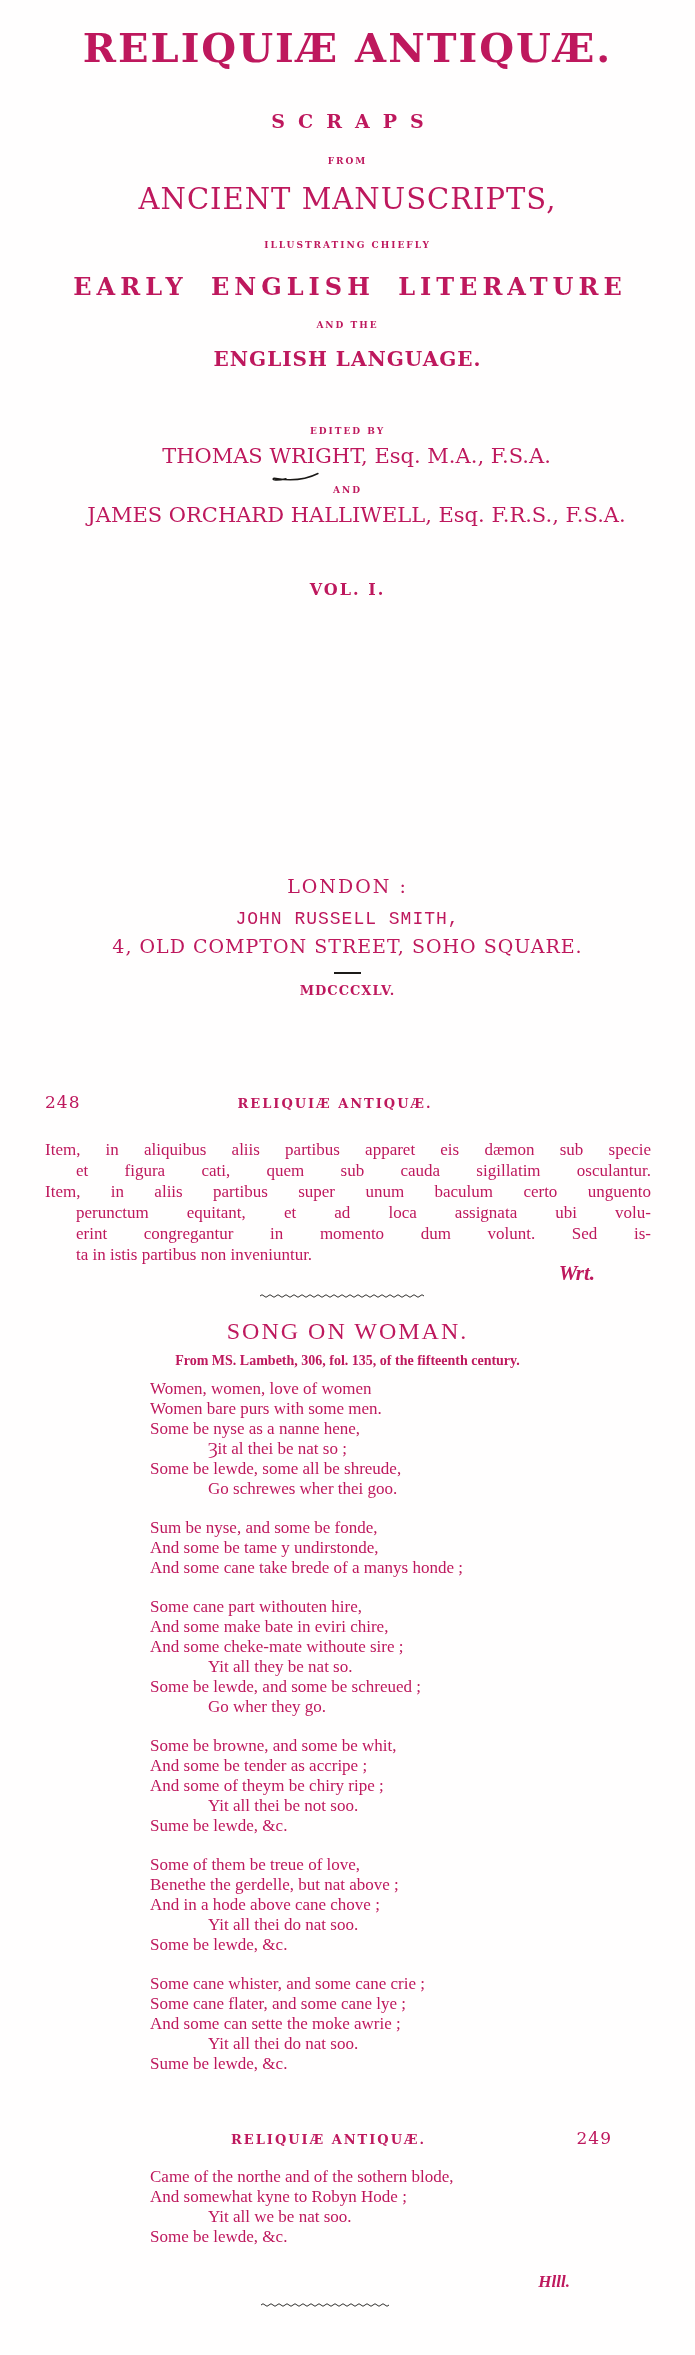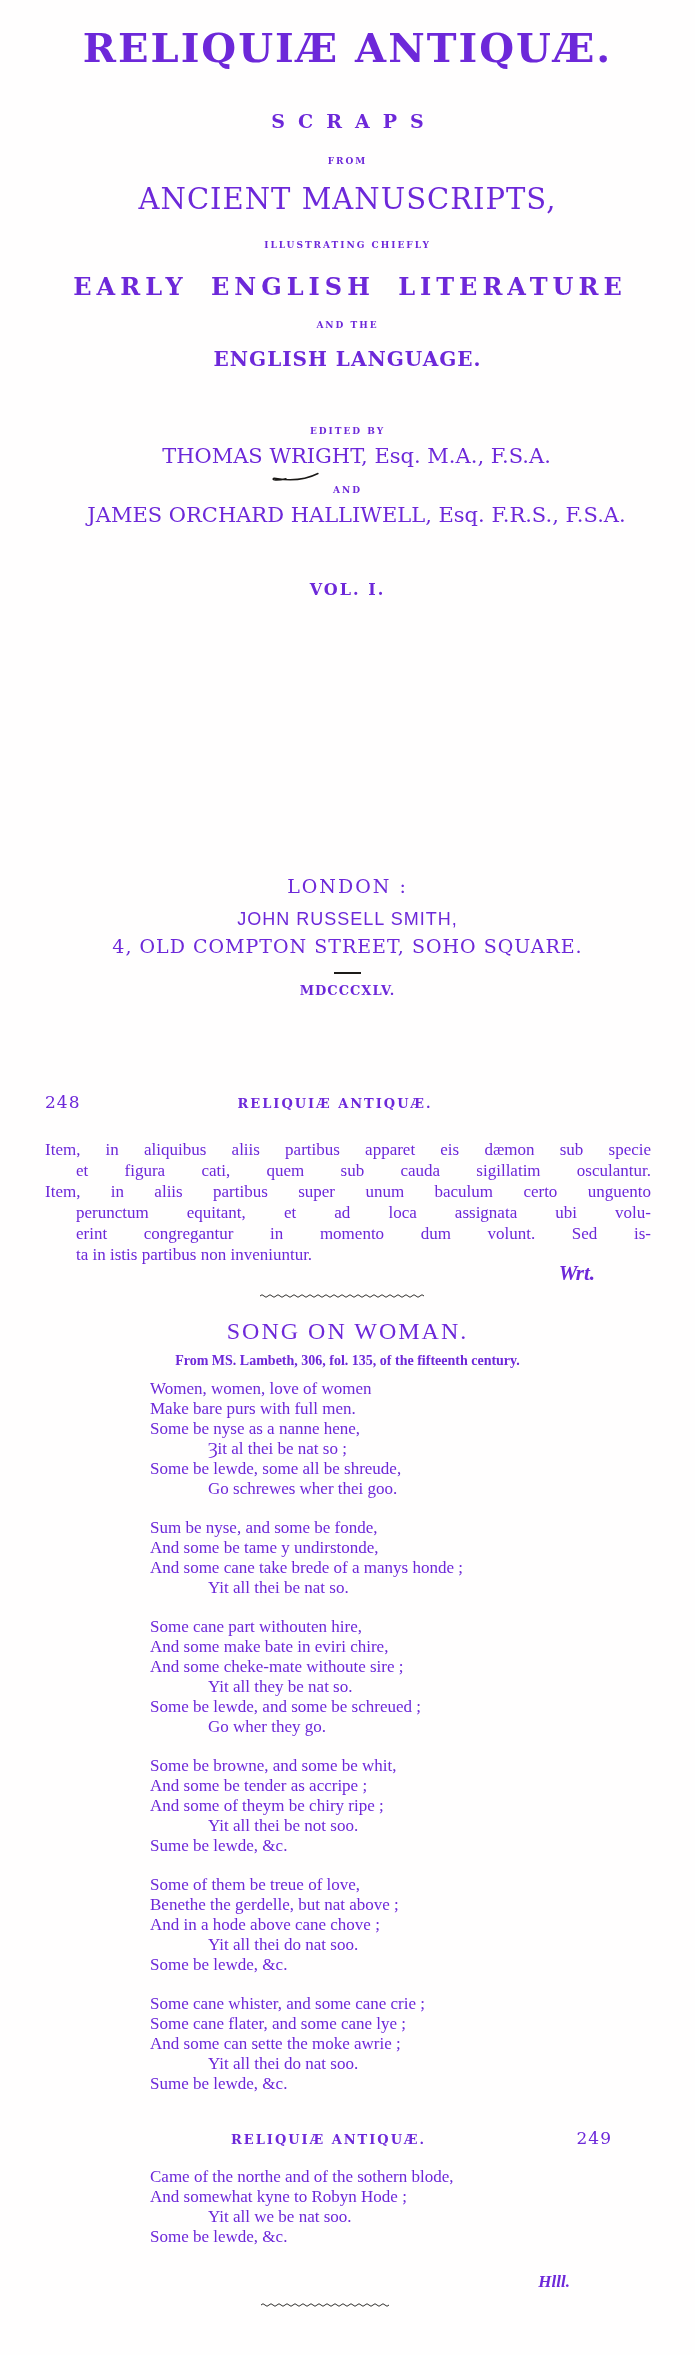--- a/index.html
+++ b/index.html
@@ -1,21 +1,21 @@
 <!DOCTYPE html>
 <html><head>
 <meta charset="utf-8">
 <style>
   html, body { margin: 0; padding: 0; background: #ffffff; }
   .page {
     position: relative;
     width: 695px;
     height: 2355px;
     background: #fffefe;
-    color: #6d28d9;
+    color: #be185d;
     font-family: "Liberation Serif", "DejaVu Serif", serif;
     overflow: hidden;
   }
   .abs { position: absolute; left: 0; width: 695px; text-align: center; }
 
   
   .t-main    { top: 24px;  font-family: "DejaVu Serif", serif; font-weight: 700; font-size: 40px; letter-spacing: 2px; }
   .t-scraps  { top: 110px; font-family: "DejaVu Serif", serif; font-weight: 700; font-size: 19px; letter-spacing: 13px; text-indent: 13px; }
   .t-tiny    { font-family: "DejaVu Serif", serif; font-weight: 700; font-size: 9px; letter-spacing: 2px; }
   #from-label   { top: 156px; }
@@ -25,21 +25,21 @@
   #and-label    { top: 485px; }
   .t-ancient { top: 182px; font-family: "DejaVu Serif", serif; font-size: 29px; letter-spacing: 1px; }
   .t-early   { top: 272px; font-family: "DejaVu Serif", serif; font-weight: 700; font-size: 24px; letter-spacing: 5px; word-spacing: 10px; text-indent: 5px; }
   .t-english { top: 347px; font-family: "DejaVu Serif", serif; font-weight: 700; font-size: 20px; letter-spacing: 1px; }
   .t-editor  { font-family: "DejaVu Serif", serif; font-size: 21px; margin-left: 9px; }
   #editor1 { top: 444px; }
   #editor2 { top: 503px; }
   #flourish { position: absolute; top: 471px; left: 268px; }
   .t-vol     { top: 580px; font-family: "DejaVu Serif", serif; font-weight: 700; font-size: 16px; letter-spacing: 2px; }
   .t-london  { top: 875px; font-family: "DejaVu Serif", serif; font-size: 19px; letter-spacing: 2px; }
-  .t-publisher { top: 909px; font-family: Liberation Sans, sans-serif; font-size: 18px; letter-spacing: 1px; }
+  .t-publisher { top: 909px; font-family: Liberation Mono, monospace; font-size: 18px; letter-spacing: 1px; }
   .t-address { top: 935px; font-family: "DejaVu Serif", serif; font-size: 19px; letter-spacing: 1px; }
   #imprint-rule { position: absolute; top: 972px; left: 334px; width: 27px; height: 0; border-top: 2px solid #1c1a18; }
   .t-year    { top: 983px; font-family: "DejaVu Serif", serif; font-weight: 700; font-size: 13px; letter-spacing: 1px; }
 
   
   .header-row { position: absolute; font-family: "DejaVu Serif", serif; }
   #hdr248 { top: 1094px; left: 45px; width: 580px; }
   #hdr249 { top: 2130px; left: 45px; width: 567px; }
   .pagenum { position: absolute; top: -2px; font-size: 17px; letter-spacing: 1px; }
   #hdr248 .pagenum { left: 0; }
@@ -118,31 +118,30 @@
   <svg class="wave" id="div1" width="164" height="8">
     <path fill="none" stroke="#1a1816" stroke-width="0.9" d="M0 4q2 -2.5 4 0t4 0t4 0t4 0t4 0t4 0t4 0t4 0t4 0t4 0t4 0t4 0t4 0t4 0t4 0t4 0t4 0t4 0t4 0t4 0t4 0t4 0t4 0t4 0t4 0t4 0t4 0t4 0t4 0t4 0t4 0t4 0t4 0t4 0t4 0t4 0t4 0t4 0t4 0t4 0t4 0"></path>
   </svg>
 
   <div class="abs song-title">SONG ON WOMAN.</div>
   <div class="abs song-source">From MS. Lambeth, 306, fol. 135, of the fifteenth century.</div>
 
   <div class="poem" id="poem248">
       <div class="stanza">
         <div class="line">Women, women, love of women</div>
-        <div class="line">Make bare purs with full men.</div>
+        <div class="line">Women bare purs with some men.</div>
         <div class="line">Some be nyse as a nanne hene,</div>
         <div class="line ind">Ȝit al thei be nat so ;</div>
         <div class="line">Some be lewde, some all be shreude,</div>
         <div class="line ind">Go schrewes wher thei goo.</div>
       </div>
       <div class="stanza">
         <div class="line">Sum be nyse, and some be fonde,</div>
         <div class="line">And some be tame y undirstonde,</div>
         <div class="line">And some cane take brede of a manys honde ;</div>
-        <div class="line ind">Yit all thei be nat so.</div>
       </div>
       <div class="stanza">
         <div class="line">Some cane part withouten hire,</div>
         <div class="line">And some make bate in eviri chire,</div>
         <div class="line">And some cheke-mate withoute sire ;</div>
         <div class="line ind">Yit all they be nat so.</div>
         <div class="line">Some be lewde, and some be schreued ;</div>
         <div class="line ind">Go wher they go.</div>
       </div>
       <div class="stanza">

